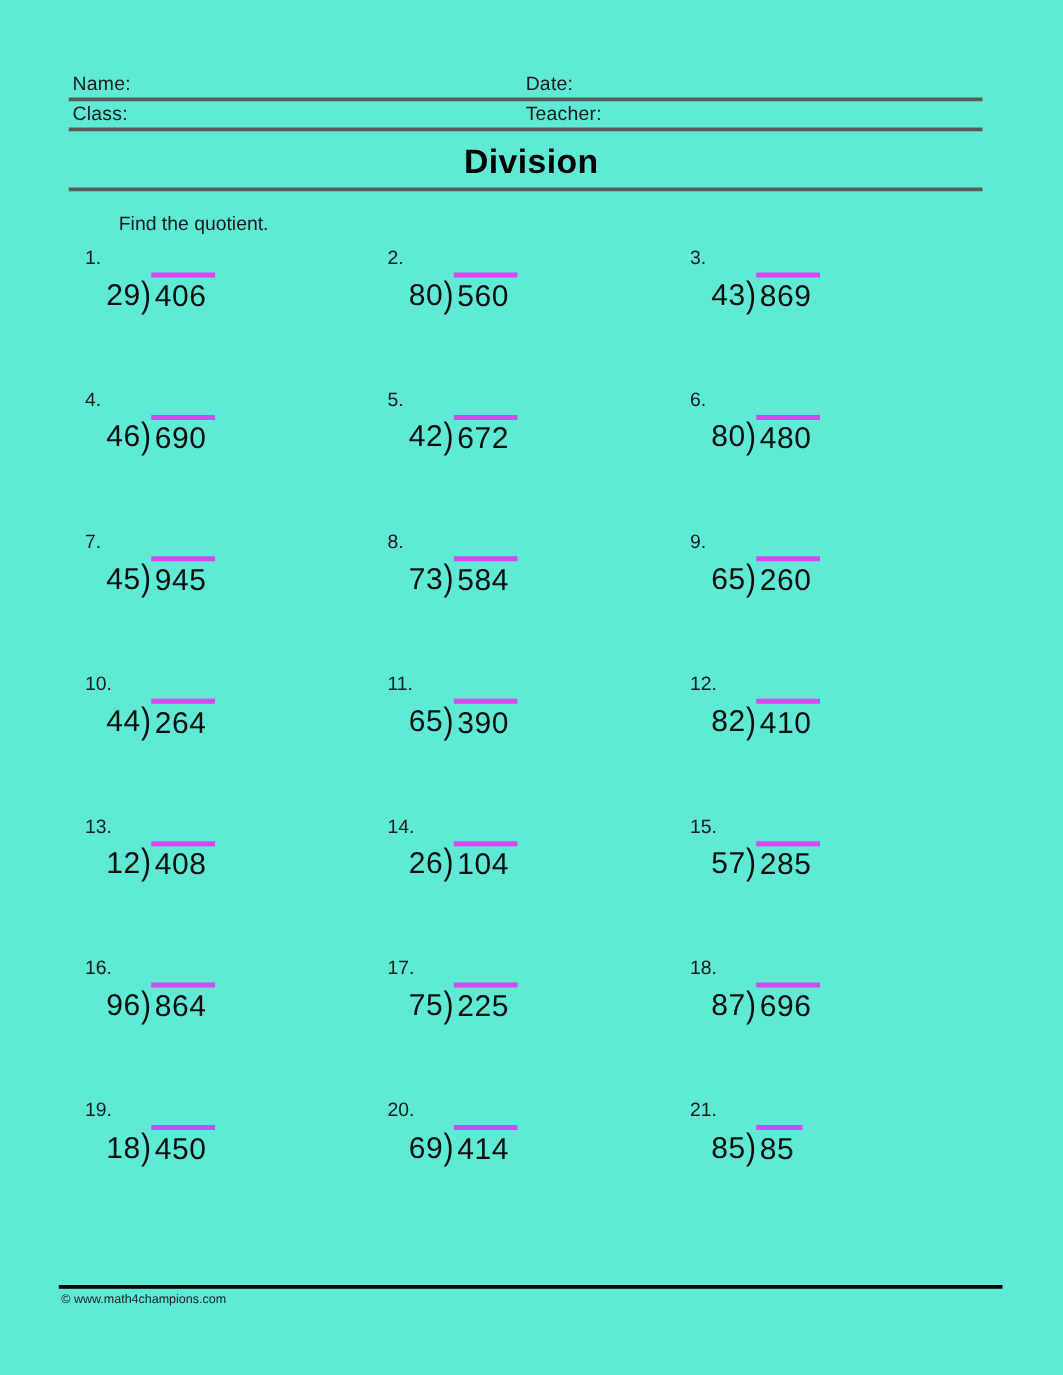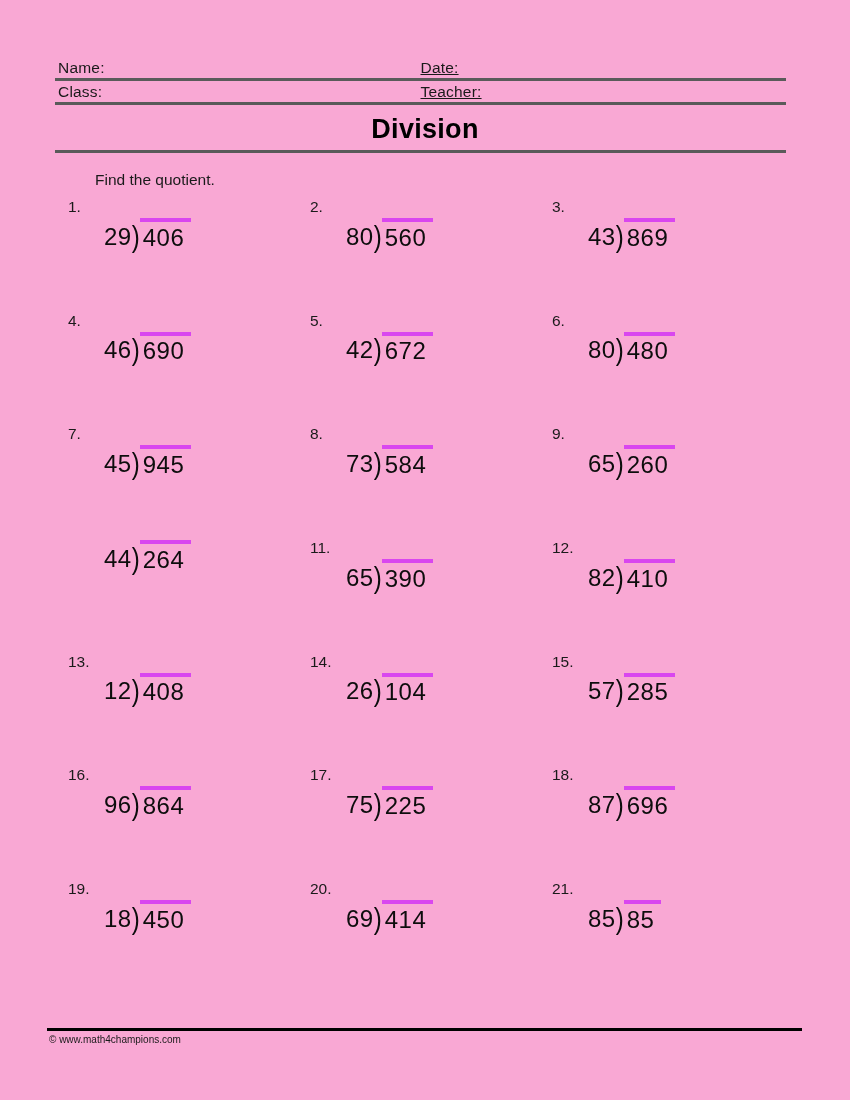--- a/index.html
+++ b/index.html
@@ -3,21 +3,21 @@
 <meta charset="utf-8">
 <style>
   * { margin: 0; padding: 0; box-sizing: border-box; }
   html, body { background: #ffffff; }
   body { font-family: "Liberation Sans", sans-serif; color: #141414; }
 
   .page {
     position: relative;
     width: 850px;
     height: 1100px;
-    background: #f9a8d4;
+    background: #5eead4;
     overflow: hidden;
   }
 
   
   .header-row {
     position: absolute;
     left: 55px;
     right: 64px;
     height: 21px;
     border-bottom: 3px solid #5a5a5a;
@@ -25,21 +25,21 @@
   .header-row.row1 { top: 60px; }
   .header-row.row2 { top: 84px; }
   .hlabel {
     position: absolute;
     bottom: 1px;
     font-size: 15.5px;
     color: #1a1a1a;
     letter-spacing: 0.2px;
   }
   .hlabel.left { left: 3px; }
-  .hlabel.mid  { left: 50%; text-decoration: underline; }
+  .hlabel.mid  { left: 50%; }
 
   
   .title {
     position: absolute;
     top: 114px;
     left: 0;
     width: 100%;
     text-align: center;
     font-size: 27px;
     font-weight: bold;
@@ -76,21 +76,21 @@
   }
   .pnum {
     font-size: 15.5px;
     line-height: 19px;
     color: #1a1a1a;
     padding-left: 2px;
   }
   .expr {
     display: inline-flex;
     align-items: flex-start;
-    margin-left: 38px;
+    margin-left: 19px;
     margin-top: 2px;
     font-size: 24px;
     line-height: 1.05;
     color: #0d0d0d;
     white-space: nowrap;
   }
   .divisor { margin-top: 5.5px; letter-spacing: 0.5px; }
   .paren {
     display: inline-block;
     margin-top: 5.5px;
@@ -215,20 +215,21 @@
   <div class="problem">
     <div class="pnum">9.</div>
     <div class="expr">
           <span class="divisor">65</span>
           <span class="paren">)</span>
           <span class="dividend">260</span>
         </div>
   </div>
 
   <div class="problem">
+    <div class="pnum">10.</div>
     <div class="expr">
           <span class="divisor">44</span>
           <span class="paren">)</span>
           <span class="dividend">264</span>
         </div>
   </div>
 
   <div class="problem">
     <div class="pnum">11.</div>
     <div class="expr">

